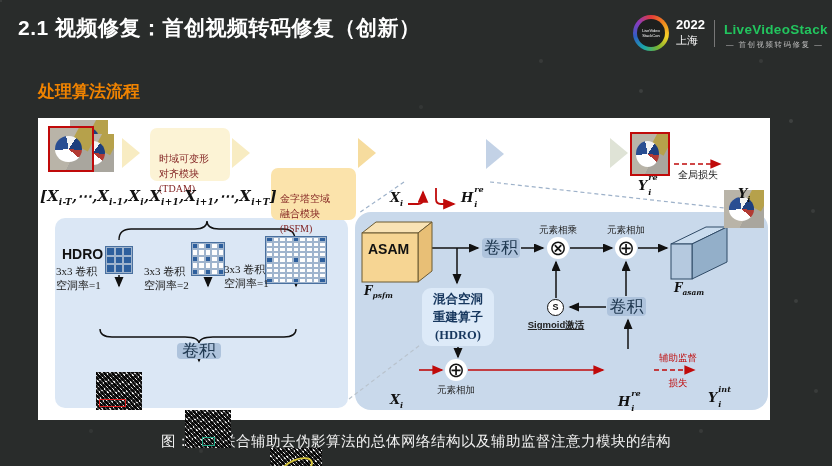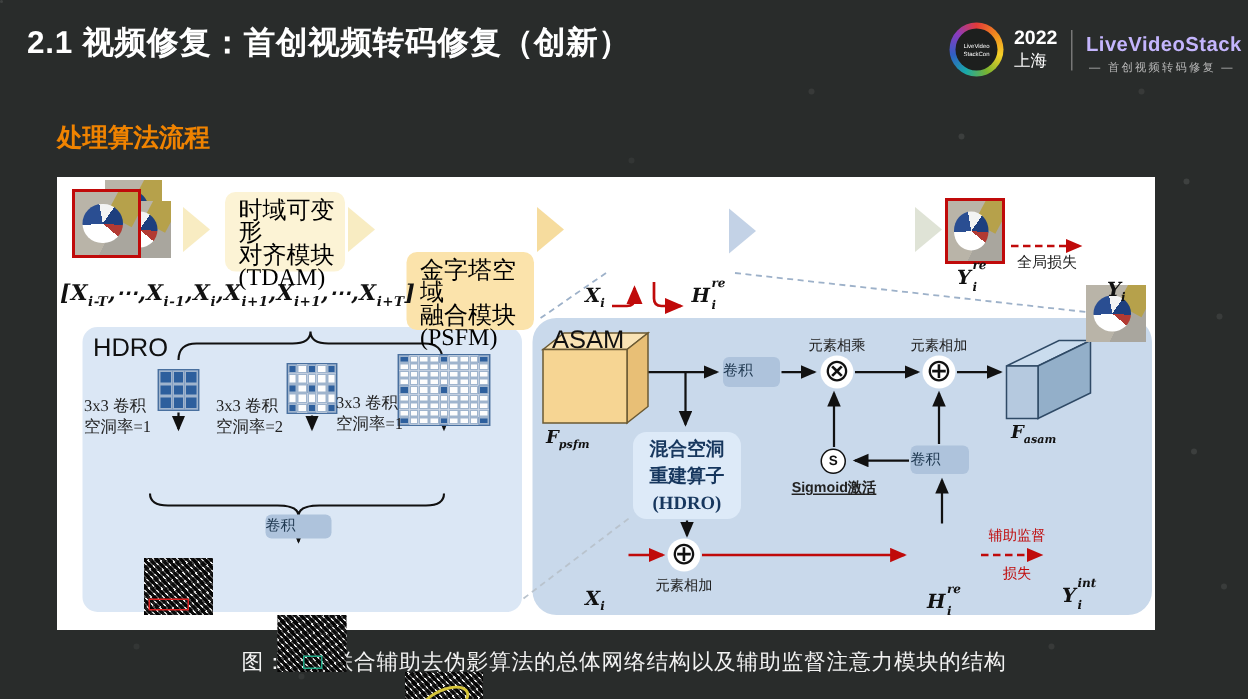--- a/index.html
+++ b/index.html
@@ -12,37 +12,37 @@
   .caption{left:0;right:0;top:432px;text-align:center;color:#f2f2f2;font-size:14.5px;letter-spacing:.5px;}
   
   .logo-ring{left:633px;top:15px;width:36px;height:36px;border-radius:50%;
      background:conic-gradient(#e23a3a,#f08a1d,#f5d built,#7ab32f,#19a9a9,#2f5fc4,#8a3bbf,#e23a3a);}
   .logo-ring{background:conic-gradient(#e23a3a,#f08a1d,#f5d028,#7ab32f,#19a9a9,#2f5fc4,#8a3bbf,#e23a3a);}
   .logo-ring .inner{position:absolute;inset:4px;border-radius:50%;background:#1d1f1e;color:#fff;
      font-size:4px;line-height:5px;text-align:center;display:flex;flex-direction:column;justify-content:center;}
   .logo-year{left:676px;top:18px;color:#fff;font-weight:bold;font-size:13px;line-height:14px;}
   .logo-city{left:676px;top:33px;color:#fff;font-size:11px;}
   .logo-div{left:714px;top:20px;width:1px;height:27px;background:#777;}
-  .logo-brand{left:724px;top:22px;color:#c4b5fd;font-size:13.5px;font-weight:bold;letter-spacing:.3px;}
+  .logo-brand{left:724px;top:22px;color:#22c55e;font-size:13.5px;font-weight:bold;letter-spacing:.3px;}
   .logo-tag{left:726px;top:40px;color:#b9b9b9;font-size:7.5px;letter-spacing:1.5px;}
   .speckles{left:0;top:0;width:2px;height:2px;border-radius:50%;background:rgba(255,255,255,.10);
     box-shadow:540px 60px 0 1px rgba(255,255,255,.07),600px 150px 0 1px rgba(255,255,255,.09),
     790px 120px 0 1px rgba(255,255,255,.10),812px 210px 0 1px rgba(255,255,255,.08),
     795px 300px 0 1px rgba(255,255,255,.09),700px 430px 0 1px rgba(255,255,255,.07),
     200px 450px 0 1px rgba(255,255,255,.06),90px 430px 0 1px rgba(255,255,255,.05),
     640px 90px 0 1px rgba(255,255,255,.09),760px 60px 0 1px rgba(255,255,255,.07),
     815px 390px 0 1px rgba(255,255,255,.08),420px 106px 0 1px rgba(255,255,255,.05);}
   
   .panel{left:38px;top:118px;width:732px;height:302px;background:#ffffff;}
   .panel *{box-sizing:border-box;}
   .n{position:absolute;z-index:3;}
   .cjk{font-family:"Liberation Serif",serif;}
   svg.ovl{position:absolute;left:0;top:0;width:732px;height:302px;z-index:2;pointer-events:none;}
   
-  .mod{border-radius:7px;padding:5px 0 0 9px;font-size:16px;line-height:15px;color:#000000;z-index:3;}
+  .mod{border-radius:7px;padding:23px 0 0 9px;font-size:10px;line-height:15px;color:#7f1d1d;z-index:3;}
   .chev{width:0;height:0;border-top:15px solid transparent;border-bottom:15px solid transparent;z-index:1;}
   
   .photo{background:linear-gradient(115deg,#b9b4a8 0 58%,#a9a69e 58% 100%);position:relative;overflow:hidden;}
   .photo::before{content:"";position:absolute;right:-12%;top:-30%;width:45%;height:80%;
      background:#b6a14b;transform:rotate(28deg);}
   .photo::after{content:"";position:absolute;left:12%;top:18%;width:64%;height:64%;border-radius:50%;
      background:conic-gradient(from 210deg,#ffffff 0 55deg,#2a4e92 55deg 140deg,#f3f3f3 140deg 185deg,
        #1d3f7e 185deg 245deg,#b23a33 245deg 280deg,#ffffff 280deg 360deg);}
   .redbrd{border:2px solid #c00a0a;}
   
@@ -50,22 +50,22 @@
      repeating-linear-gradient(48deg,#0d0d0d 0 2px,#e9e9e9 2px 3px,#1f1f1f 3px 5px,#cfcfcf 5px 6px),
      repeating-linear-gradient(-35deg,rgba(0,0,0,.65) 0 3px,rgba(255,255,255,.4) 3px 5px);
      background-blend-mode:multiply;position:relative;}
   .tex.mark-red::after{content:"";position:absolute;left:6%;bottom:8%;width:55%;height:16%;border:1px solid #d22;}
   .tex.mark-green::after{content:"";position:absolute;left:38%;bottom:6%;width:22%;height:18%;border:1px solid #2a8;}
   .tex.mark-yellow::after{content:"";position:absolute;left:18%;top:28%;width:60%;height:38%;
      border:2px solid #d6c53a;border-radius:50%;transform:rotate(-24deg);}
   
   .hdro-box{left:17px;top:100px;width:293px;height:190px;background:#dbe7f5;border-radius:10px;z-index:1;}
   .asam-box{left:317px;top:94px;width:413px;height:198px;background:#c9d9eb;border-radius:16px;z-index:1;}
-  .subtitle{font-size:17px;font-weight:normal;color:#111;z-index:3;}
-  .convbtn{background:#aec3dc;border-radius:4px;color:#213a52;font-size:10px;text-align:left;z-index:3;}
+  .subtitle{font-size:14px;font-weight:bold;color:#111;z-index:3;margin-top:24px;}
+  .convbtn{background:#aec3dc;border-radius:4px;color:#213a52;font-size:17px;text-align:center;z-index:3;}
   .opcirc{background:#fff;border-radius:50%;color:#111;text-align:center;z-index:3;}
   .oplabel{font-size:9.5px;color:#222;text-align:center;z-index:3;white-space:nowrap;}
   .hdro-op{left:384px;top:170px;width:72px;height:58px;background:#ddeaf8;border-radius:9px;
      color:#17375e;font-weight:bold;font-size:12.5px;line-height:18px;text-align:center;padding-top:2px;}
   .redtxt{color:#c00a0a;}
   
   .math{font-family:"DejaVu Serif",serif;font-style:italic;font-weight:bold;color:#111;}
   .math .mb{font-size:inherit;}
   .math sub,.math sup,.math .ms{font-size:62%;font-style:italic;}
   .mstack{display:inline-block;position:relative;width:13px;height:14px;vertical-align:-3px;}

